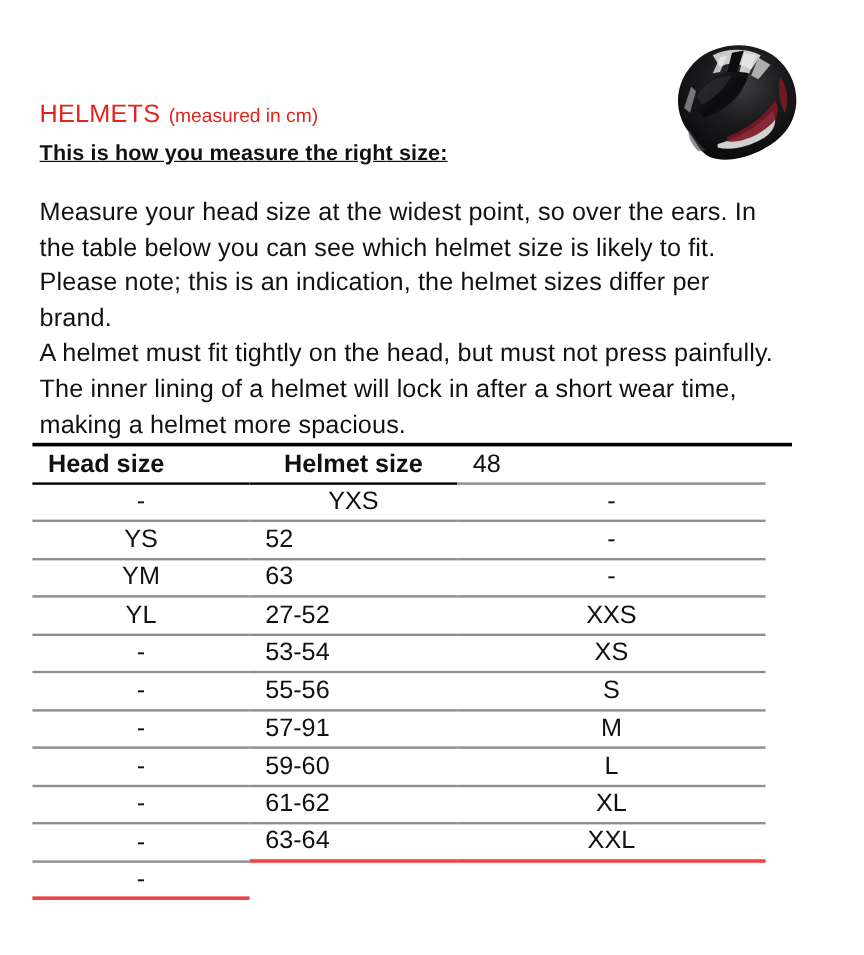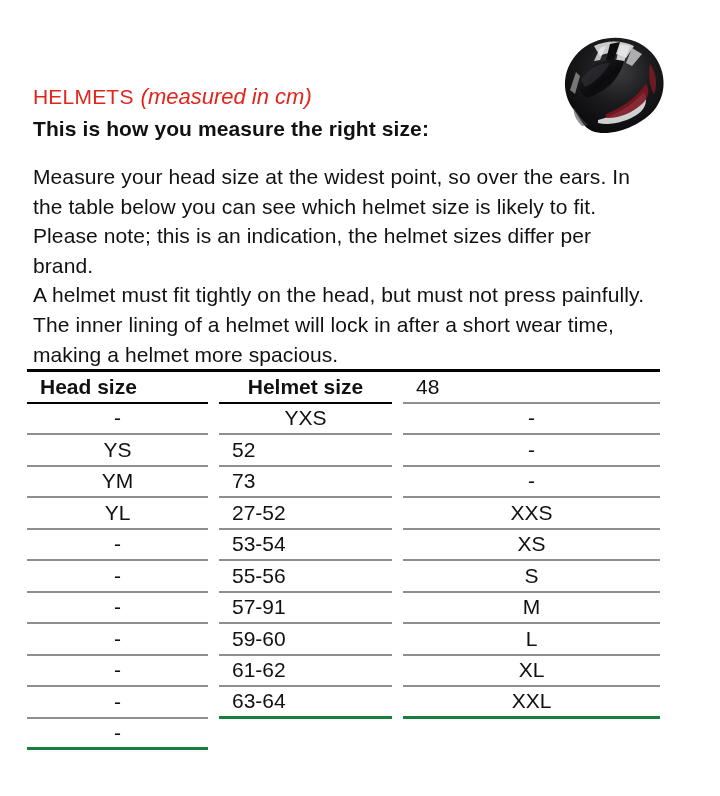--- a/index.html
+++ b/index.html
@@ -24,33 +24,33 @@
     top: 84px;
     white-space: nowrap;
   }
   .title {
     color: #e2241c;
     font-size: 21px;
     letter-spacing: 0.2px;
   }
   .title-note {
     color: #e2241c;
-    font-size: 22px;
+    font-size: 16px;
     margin-left: 7px;
-    font-style: italic;
   }
 
   
   .intro-heading {
     position: absolute;
     left: 33px;
     top: 117px;
-    font-size: 21px;
+    font-size: 18px;
     font-weight: bold;
     letter-spacing: 0.1px;
+    text-decoration: underline;
   }
   .intro-paragraph {
     position: absolute;
     left: 33px;
     top: 162px;
     width: 620px;
     font-size: 21px;
     line-height: 29.6px;
     white-space: pre-line;
     letter-spacing: 0.1px;
@@ -73,41 +73,40 @@
     width: 633px;
   }
   .table-top-border {
     width: 100%;
     height: 3px;
     background: #000000;
   }
   .table-grid {
     display: grid;
     grid-template-columns: 181px 173px 257px;
-    column-gap: 11px;
     grid-auto-rows: 31.5px;
   }
   .cell {
     display: flex;
     align-items: center;
     justify-content: center;
     font-size: 21px;
     border-bottom: 2px solid #8f8f8f;
     overflow: hidden;
   }
   .cell.col0 {
     justify-content: flex-start;
     padding-left: 13px;
   }
   .cell.header {
     font-weight: bold;
     border-bottom: 2.5px solid #000000;
   }
   .cell.last {
-    border-bottom: 3px solid #15803d;
+    border-bottom: 3px solid #ef4444;
   }
 </style>
 </head>
 <body>
 
 <div class="page">
 
   <div class="helmet-wrap">
     <svg width="122" height="116" viewBox="0 0 122 116" xmlns="http://www.w3.org/2000/svg">
       <defs>
@@ -163,21 +162,21 @@
         <div class="cell header col0">Head size</div>
         <div class="cell header col1">Helmet size</div>
         <div class="cell col0">48</div>
         <div class="cell col1">-</div>
         <div class="cell col2">YXS</div>
         <div class="cell col1">-</div>
         <div class="cell col2">YS</div>
         <div class="cell col0">52</div>
         <div class="cell col1">-</div>
         <div class="cell col2">YM</div>
-        <div class="cell col0">73</div>
+        <div class="cell col0">63</div>
         <div class="cell col1">-</div>
         <div class="cell col2">YL</div>
         <div class="cell col0">27-52</div>
         <div class="cell col1">XXS</div>
         <div class="cell col2">-</div>
         <div class="cell col0">53-54</div>
         <div class="cell col1">XS</div>
         <div class="cell col2">-</div>
         <div class="cell col0">55-56</div>
         <div class="cell col1">S</div>

